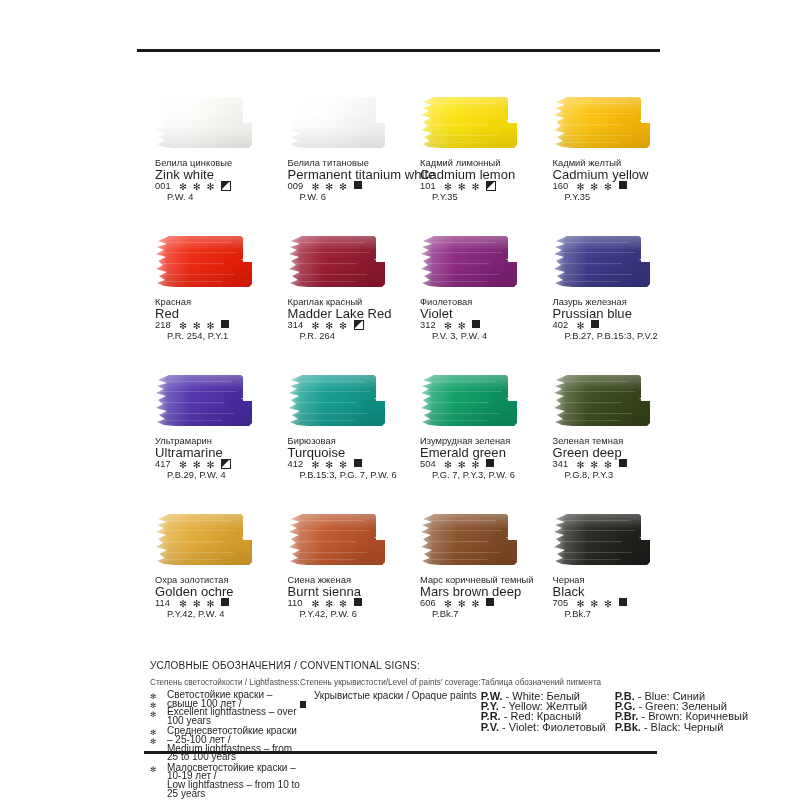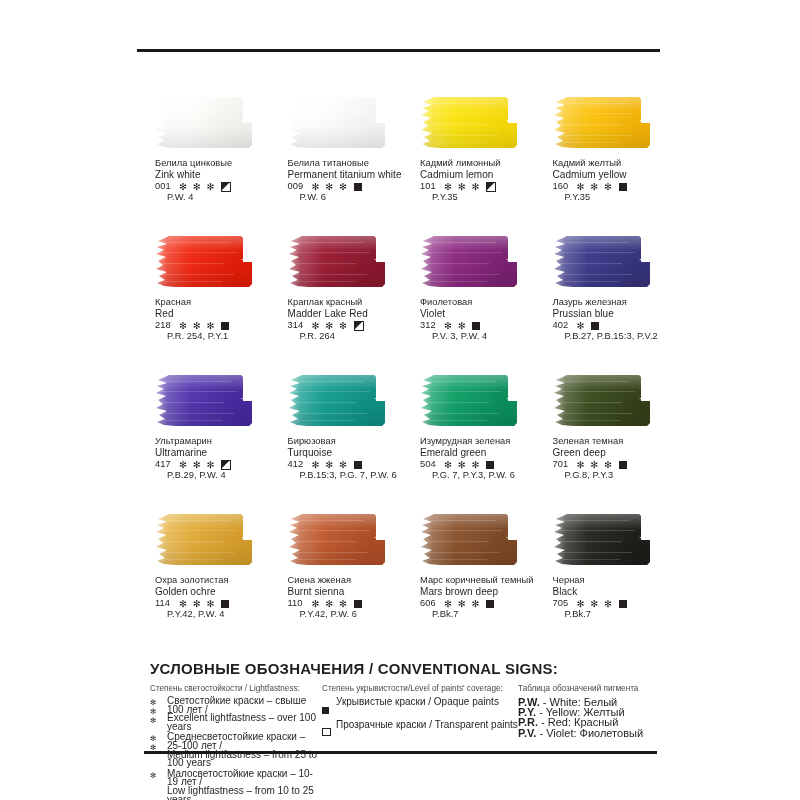--- a/index.html
+++ b/index.html
@@ -39,42 +39,42 @@
   .swatch{
     position:absolute;left:0;top:0;width:103px;height:53px;
     display:block;
   }
 
   .label{
     position:absolute;left:18px;top:66px;width:150px;
     line-height:11.4px;
   }
   .l-ru{font-size:9.3px;letter-spacing:0.05px;white-space:nowrap;}
-  .l-en{font-size:10px;letter-spacing:0.05px;white-space:nowrap;}
-  .l-code{font-size:9.3px;letter-spacing:0.05px;white-space:nowrap;display:flex;align-items:center;gap:0;}
+  .l-en{font-size:13px;letter-spacing:0.05px;white-space:nowrap;}
+  .l-code{font-size:9.3px;letter-spacing:0.05px;white-space:nowrap;display:flex;gap:0;}
   .l-code .num{display:inline-block;min-width:21px;}
   .l-code .stars{display:inline-block;letter-spacing:1.6px;font-size:9.5px;margin:0 5px 0 3px;}
   .l-pig{font-size:9.3px;letter-spacing:0.05px;white-space:nowrap;padding-left:12px;}
 
   
   .cov{display:inline-block;width:8px;height:8px;position:relative;vertical-align:-1px;}
   .cov.opaque{background:#231f20;}
   .cov.semi{background:#fff;border:1px solid #231f20;overflow:hidden;}
   .cov.semi::after{
     content:"";position:absolute;left:-1px;top:-1px;width:0;height:0;
     border-left:9px solid #231f20;border-bottom:9px solid transparent;
   }
   .cov.transparent{background:#fff;border:1px solid #231f20;}
 
   
   .legend{
     position:absolute;left:150px;top:660px;width:515px;
   }
   .legend-title{
-    font-size:15px;font-weight:bold;letter-spacing:0.25px;color:#231f20;
+    font-size:10px;font-weight:normal;letter-spacing:0.25px;color:#231f20;
     margin-bottom:7px;
   }
   .legend-cols{display:flex;align-items:flex-start;}
   .col-a{width:172px;}
   .col-b{width:196px;}
   .col-c{width:auto;}
   .col-head{font-size:8.2px;color:#4a4a4a;margin-bottom:4px;white-space:nowrap;}
   .lf-row{display:flex;align-items:flex-start;margin-bottom:2px;}
   .lf-mark{
     width:17px;flex:0 0 17px;font-size:7.5px;letter-spacing:1.1px;color:#231f20;
@@ -625,21 +625,21 @@
       <rect x="7" y="28" width="62" height="1.2"></rect>
       <rect x="5" y="39" width="74" height="1"></rect>
       <rect x="9" y="46" width="58" height="0.9"></rect>
     </g>
   </svg>
     </div>
     <div class="label">
       <div class="l-ru">Зеленая темная</div>
       <div class="l-en">Green deep</div>
       <div class="l-code">
-        <span class="num">701</span>
+        <span class="num">341</span>
         <span class="stars">✻ ✻ ✻</span>
         <span class="cov opaque "></span>
       </div>
       <div class="l-pig">P.G.8, P.Y.3</div>
     </div>
       </div>
       <div class="cell">
     <div class="swatch-wrap">
 
   <svg class="swatch" viewBox="0 0 103 53" width="103" height="53" preserveAspectRatio="none">
@@ -851,37 +851,39 @@
             </div>
           </div>
       </div>
 
       <div class="col-b">
         <div class="col-head">Степень укрывистости/Level of paints' coverage:</div>
         <div id="cv-rows">
             <div class="cv-row">
     <div class="cv-mark"><span class="cov opaque "></span></div>
     <div class="cv-text">Укрывистые краски / Opaque paints</div>
-            </div>
-            <div class="cv-row">
-    <div class="cv-mark"><span class="cov transparent "></span></div>
-    <div class="cv-text">Прозрачные краски / Transparent paints</div>
             </div>
           </div>
       </div>
 
       <div class="col-c">
         <div class="col-head">Таблица обозначений пигмента</div>
         <div class="pig-table">
           <div class="pig-col" id="pig-left">
               <div class="pig-row"><b>P.W.</b><span> - White: Белый</span></div>
               <div class="pig-row"><b>P.Y.</b><span> - Yellow: Желтый</span></div>
               <div class="pig-row"><b>P.R.</b><span> - Red: Красный</span></div>
               <div class="pig-row"><b>P.V.</b><span> - Violet: Фиолетовый</span></div>
             </div>
+          <div class="pig-col" id="pig-right">
+              <div class="pig-row"><b>P.B.</b><span> - Blue: Синий</span></div>
+              <div class="pig-row"><b>P.G.</b><span> - Green: Зеленый</span></div>
+              <div class="pig-row"><b>P.Br.</b><span> - Brown: Коричневый</span></div>
+              <div class="pig-row"><b>P.Bk.</b><span> - Black: Черный</span></div>
+            </div>
         </div>
       </div>
 
     </div>
   </div>
 
   <div class="bottom-rule"></div>
 </div>
 
 </body></html>

